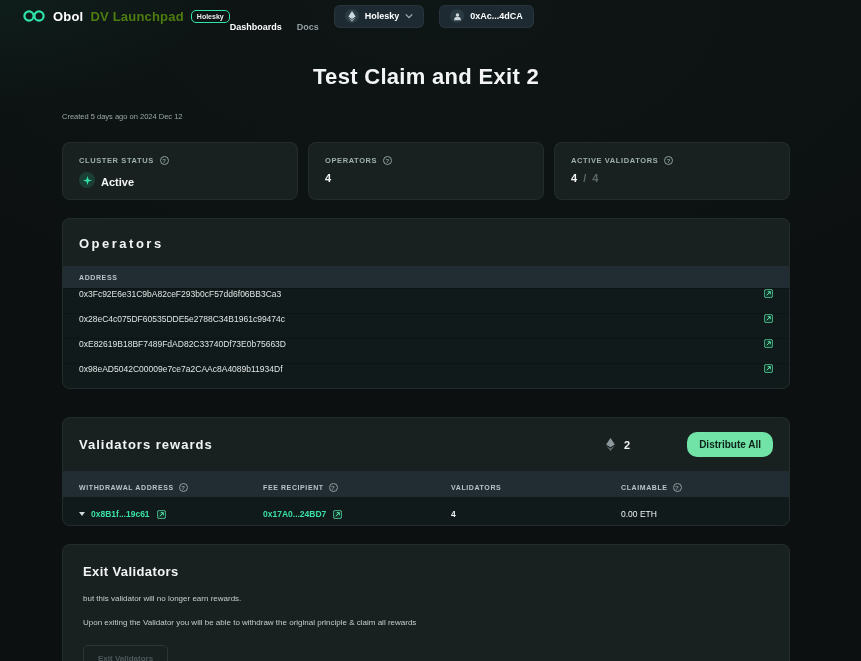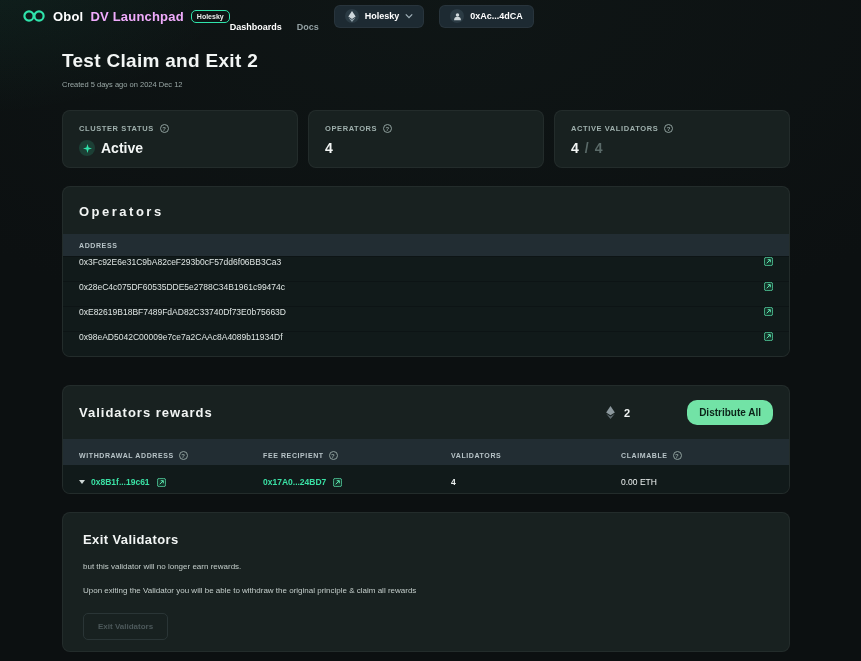--- a/index.html
+++ b/index.html
@@ -11,39 +11,39 @@
       radial-gradient(900px 500px at 50% 0, rgba(20,32,30,0.35), transparent 70%);
     font-family:"Liberation Sans", sans-serif;
     color:#e8eceb;
   }
 
   
   .header { height:32px; display:flex; align-items:center; justify-content:flex-start; padding:0 26px 0 22px; }
   .brand { display:flex; align-items:center; gap:7px; }
   .logo-wrap { display:flex; align-items:center; }
   .brand-name { font-weight:bold; font-size:13px; color:#ffffff; letter-spacing:0.2px; }
-  .brand-product { font-weight:bold; font-size:13px; color:#f0abfc; letter-spacing:0.2px; }
+  .brand-product { font-weight:bold; font-size:13px; color:#4d7c0f; letter-spacing:0.2px; }
   .network-badge { border:1px solid #2fe4ab; border-radius:5px; font-size:7px; padding:2px 5px; color:#e8eceb; font-weight:bold; }
   .header-right { display:flex; align-items:center; gap:15px; }
   .nav-link { font-size:9px; font-weight:bold; color:#ffffff; cursor:pointer;margin-top:21px; }
   .nav-link.dim { color:#93a0a3; }
   .hdr-btn { background:#1d2a32; border:1px solid rgba(255,255,255,0.05); border-radius:6px; height:23px; display:flex; align-items:center; gap:6px; padding:0 10px; font-size:9px; font-weight:bold; color:#ffffff; cursor:pointer; }
   .circle-ic { width:14px; height:14px; border-radius:50%; background:#2b3b44; display:inline-flex; align-items:center; justify-content:center; }
 
   
   .main { width:728px; margin-left:62px; }
-  .page-title { margin-top:18px; font-size:19px; font-weight:bold; color:#f2f5f4; letter-spacing:0.3px; }
-  .page-subtitle { margin-top:8px; font-size:7.5px; color:#9aa8a6; }
+  .page-title { margin-top:32px; font-size:22px; font-weight:bold; color:#f2f5f4; letter-spacing:0.3px;text-align:center; }
+  .page-subtitle { margin-top:22px; font-size:7.5px; color:#9aa8a6; }
 
   
   .stats { display:flex; gap:10px; margin-top:21px; }
   .stat-card { flex:1; background:#182120; border:1px solid rgba(255,255,255,0.05); border-radius:8px; padding:13px 16px; height:58px; }
   .stat-label { font-size:7.5px; letter-spacing:0.6px; color:#9fb0ad; font-weight:bold; display:flex; gap:6px; align-items:flex-end; }
   .help-icon { width:9px; height:9px; border:1px solid #8fa09d; border-radius:50%; font-size:6px; line-height:1; display:inline-flex; align-items:center; justify-content:center; color:#8fa09d; cursor:pointer; font-weight:bold; }
-  .stat-value { font-size:14px; font-weight:bold; margin-top:7px; display:flex; align-items:flex-end; gap:6px; color:#f2f5f4; }
+  .stat-value { font-size:11px; font-weight:bold; margin-top:7px; display:flex; align-items:flex-end; gap:6px; color:#f2f5f4; }
   .status-dot { width:16px; height:16px; border-radius:50%; background:#1c3f35; display:inline-flex; align-items:center; justify-content:center; }
   .dim-frac { color:#5a6a68; }
 
   
   .card { background:#182120; border:1px solid rgba(255,255,255,0.05); border-radius:8px; overflow:hidden; }
   .card-operators { margin-top:18px; }
   .section-title { font-size:13px; font-weight:bold; color:#f2f5f4; }
   .op-head { padding:17px 16px 15px 16px; }
   .op-head .section-title { letter-spacing:2.5px; }
 

